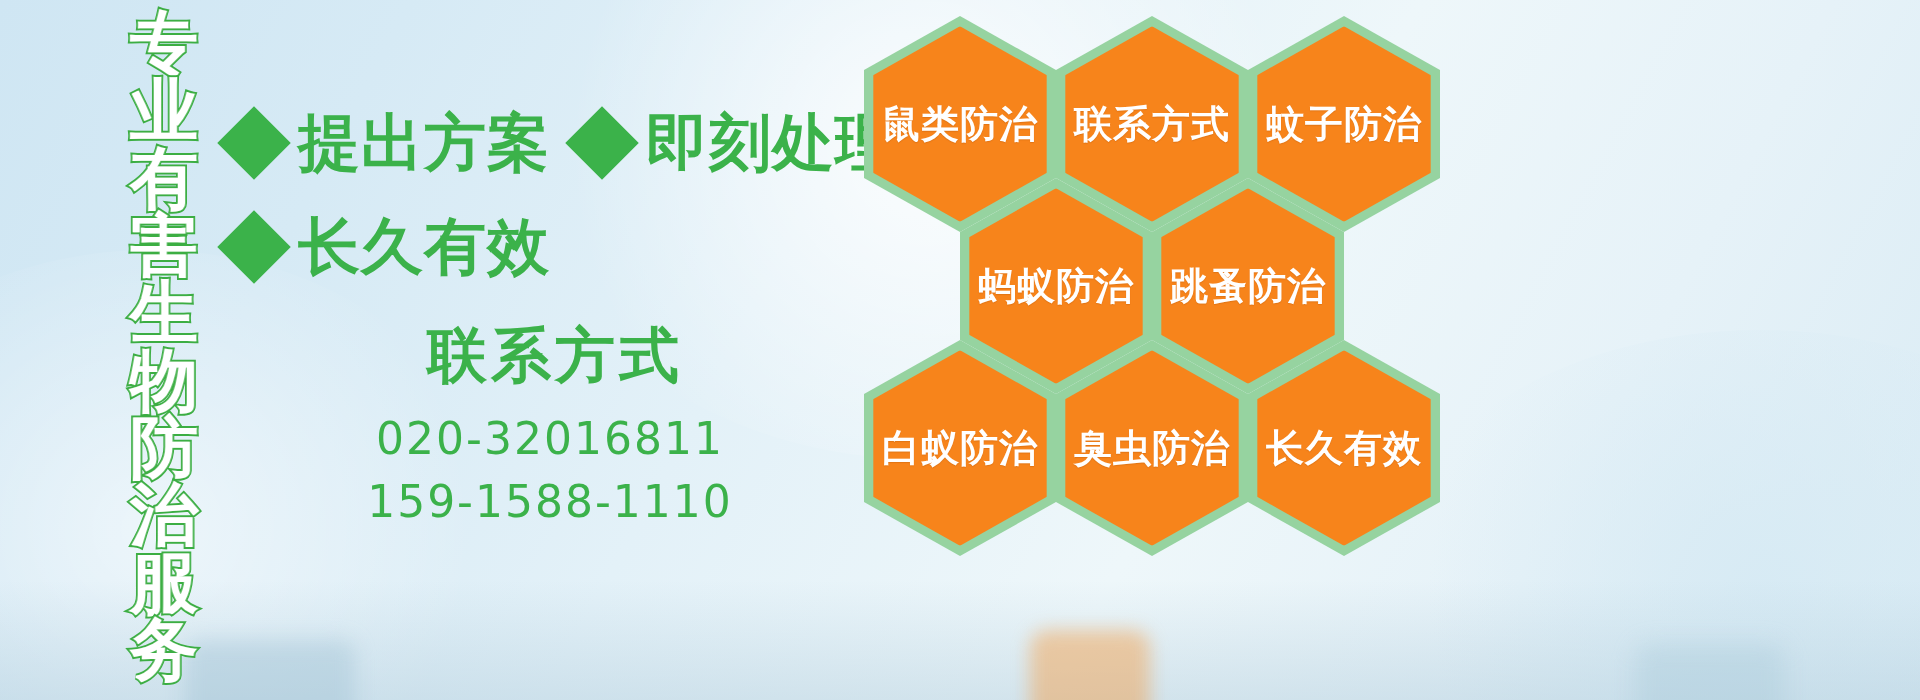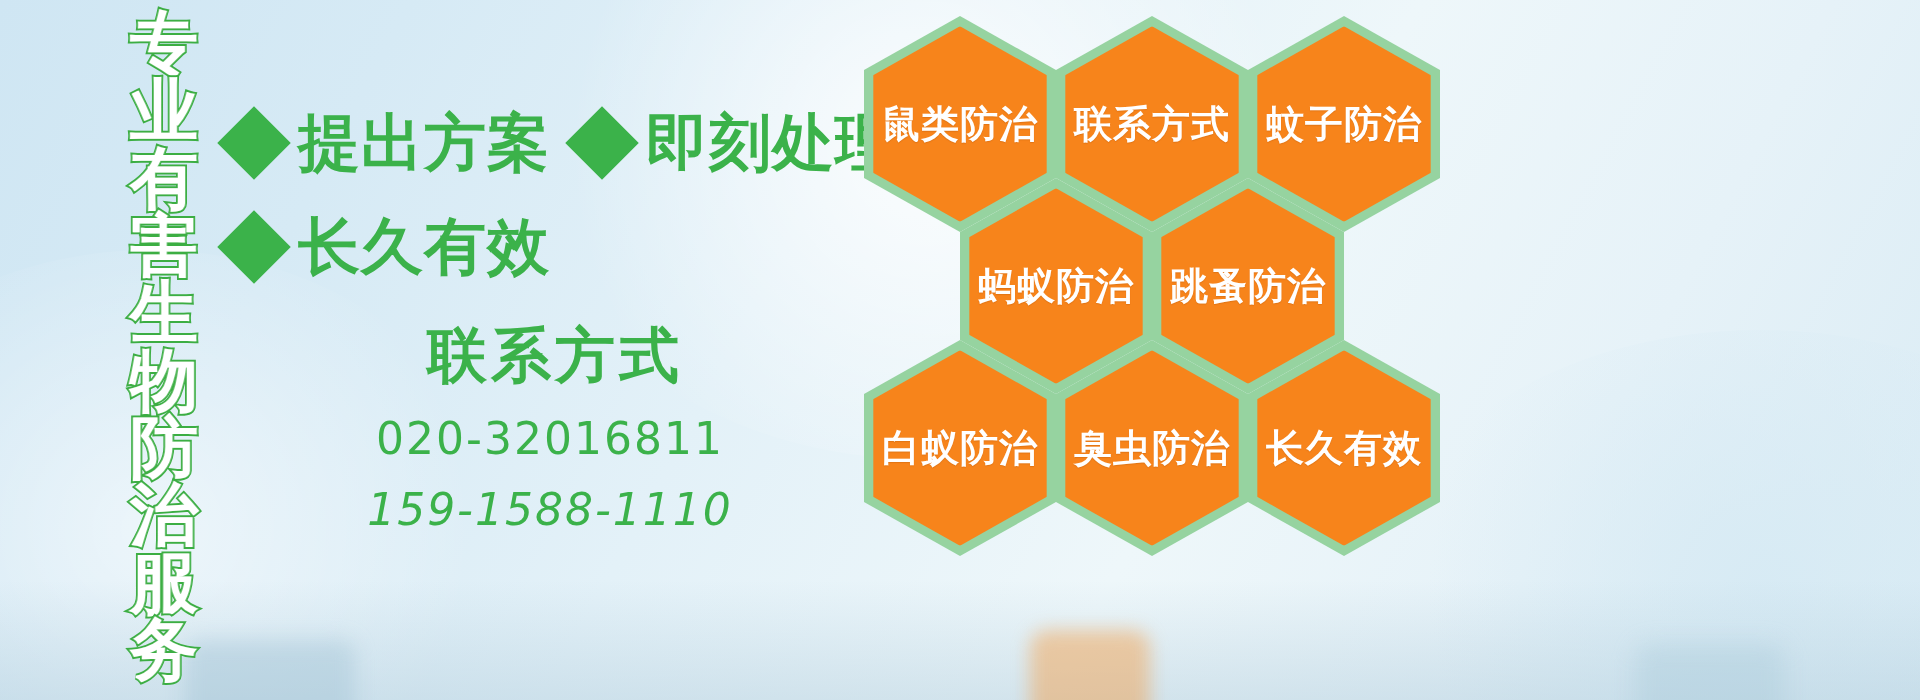--- a/index.html
+++ b/index.html
@@ -148,21 +148,21 @@
     margin-left: 10px;
   }
   .phone {
     font-size: 44px;
     font-weight: normal;
     color: #3bb24a;
     letter-spacing: 2px;
     margin-top: 16px;
     white-space: nowrap;
   }
-  .phone.second { margin-top: 20px; font-style: italic; }
+  .phone.second { margin-top: 12px; }
 
   
   #honeycomb {
     position: absolute;
     left: 856px;
     top: 8px;
     width: 600px;
     height: 560px;
   }
   .hex-cell {

